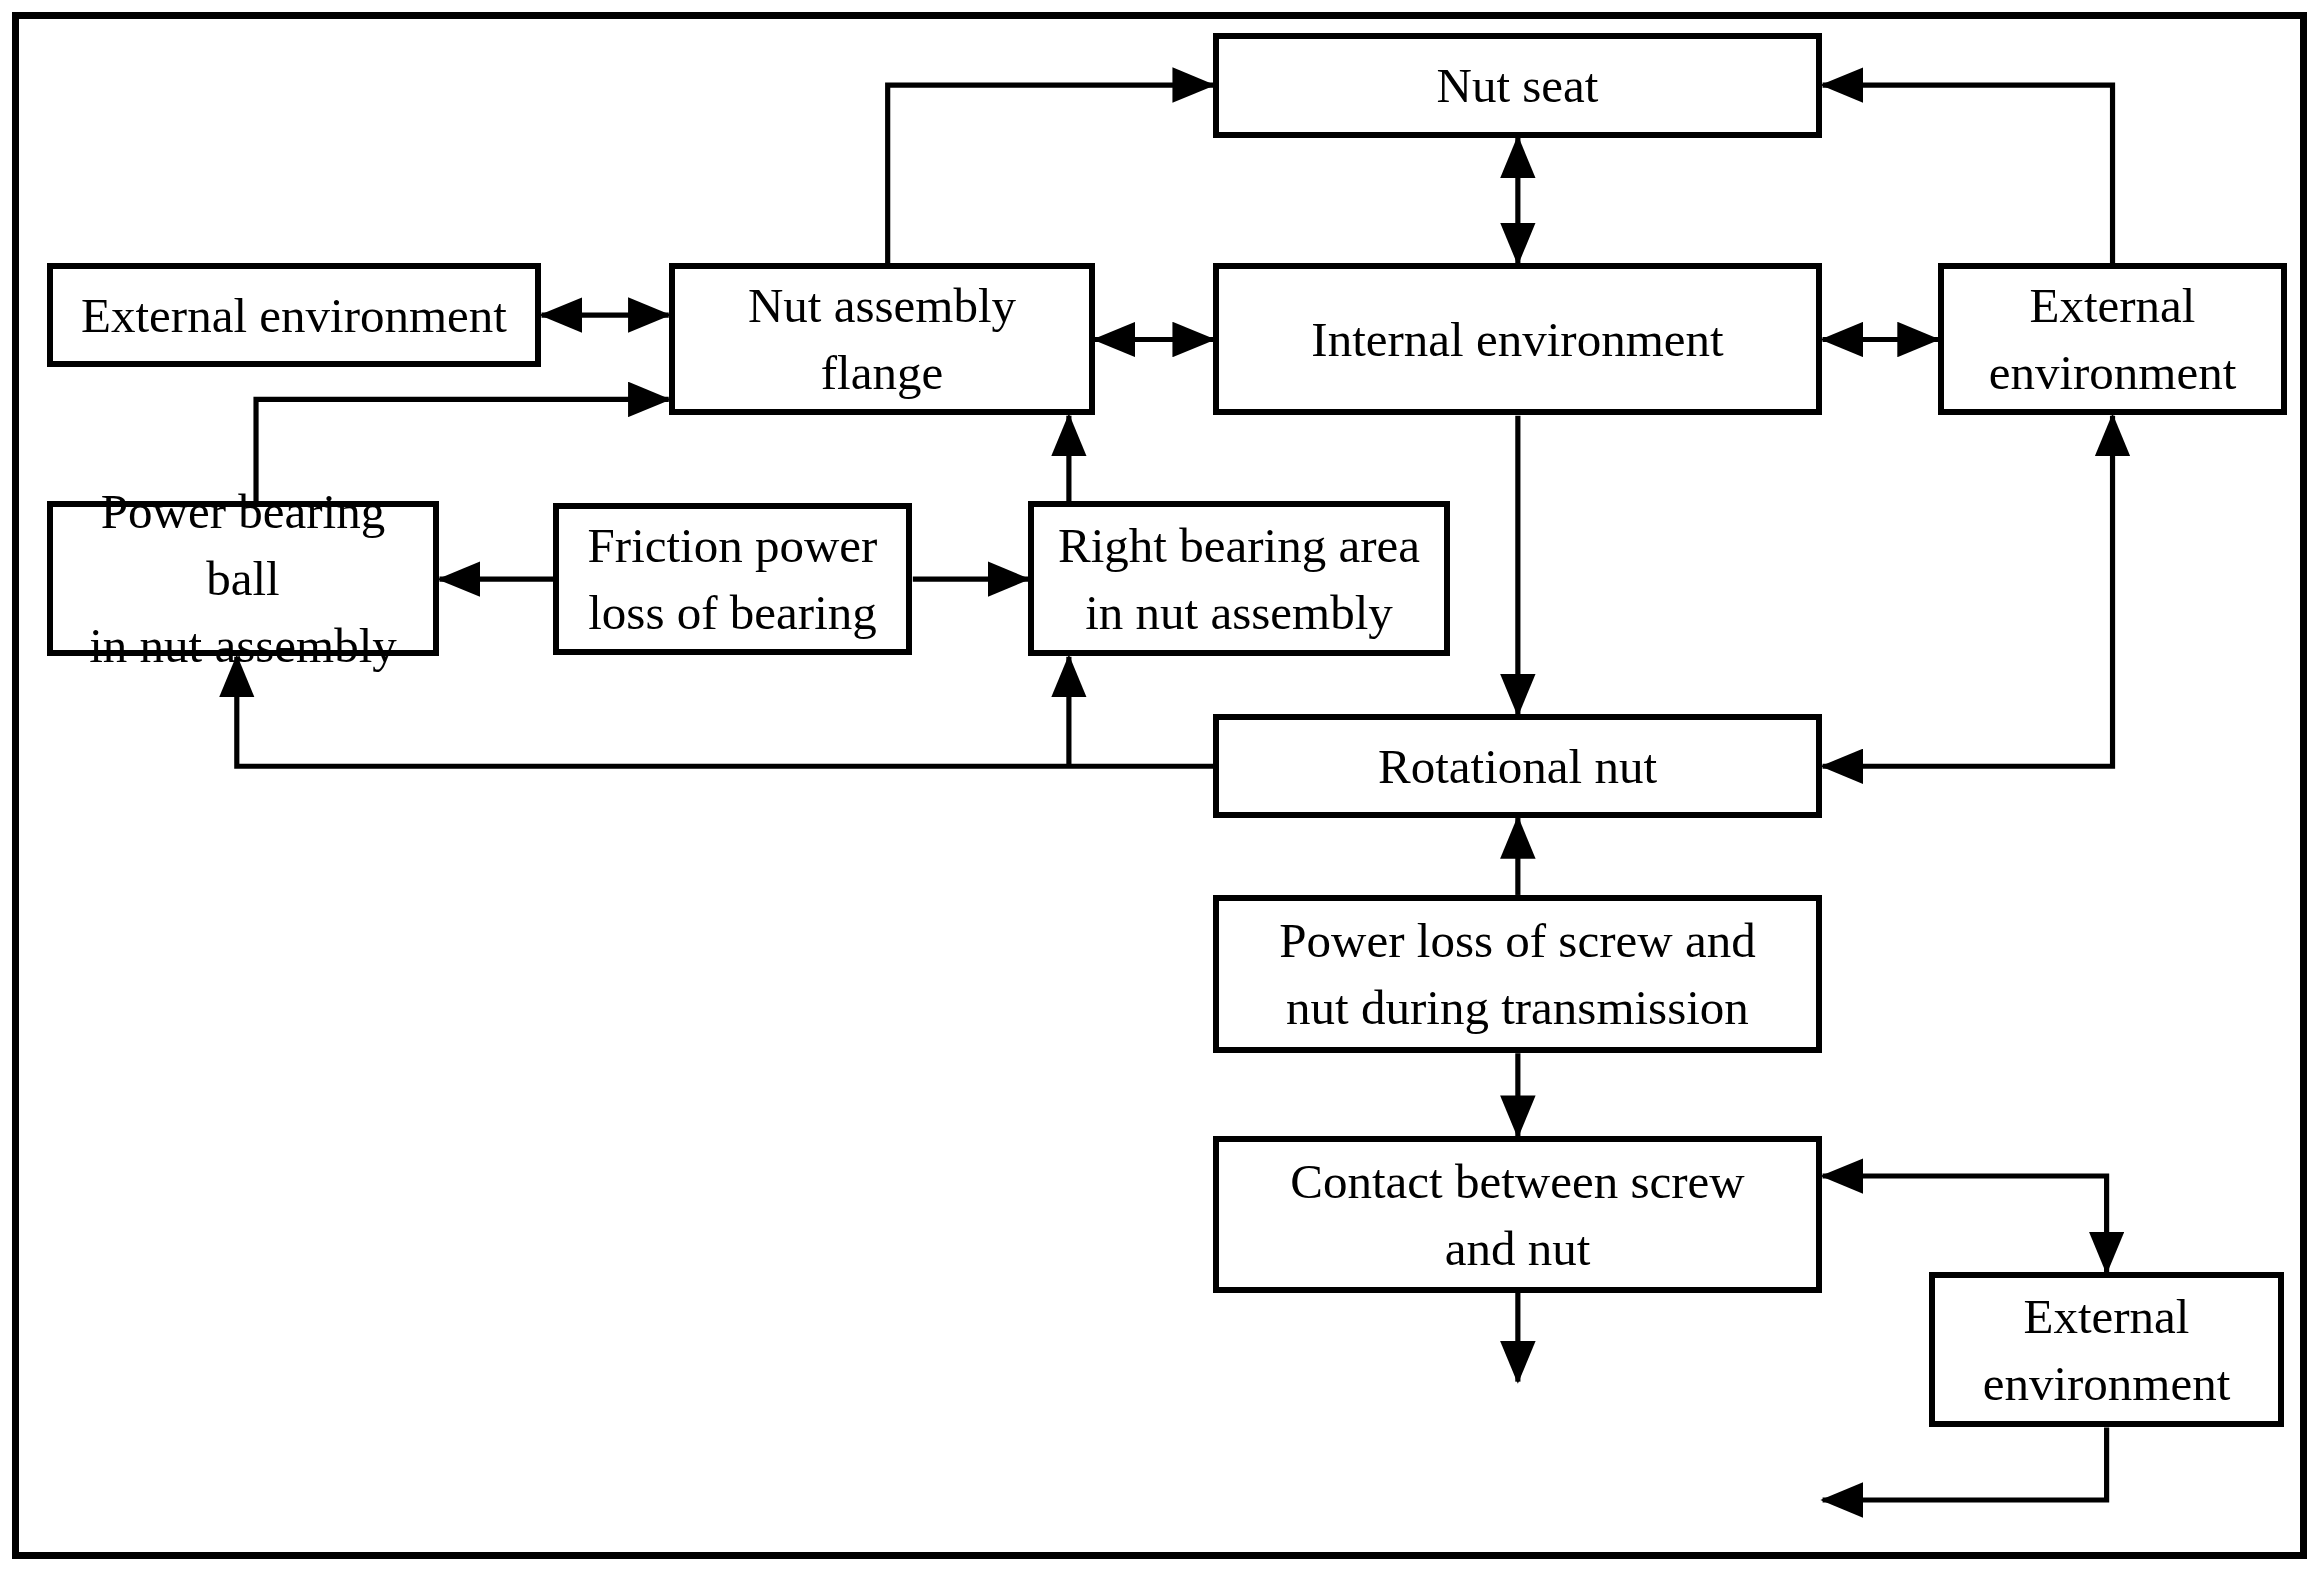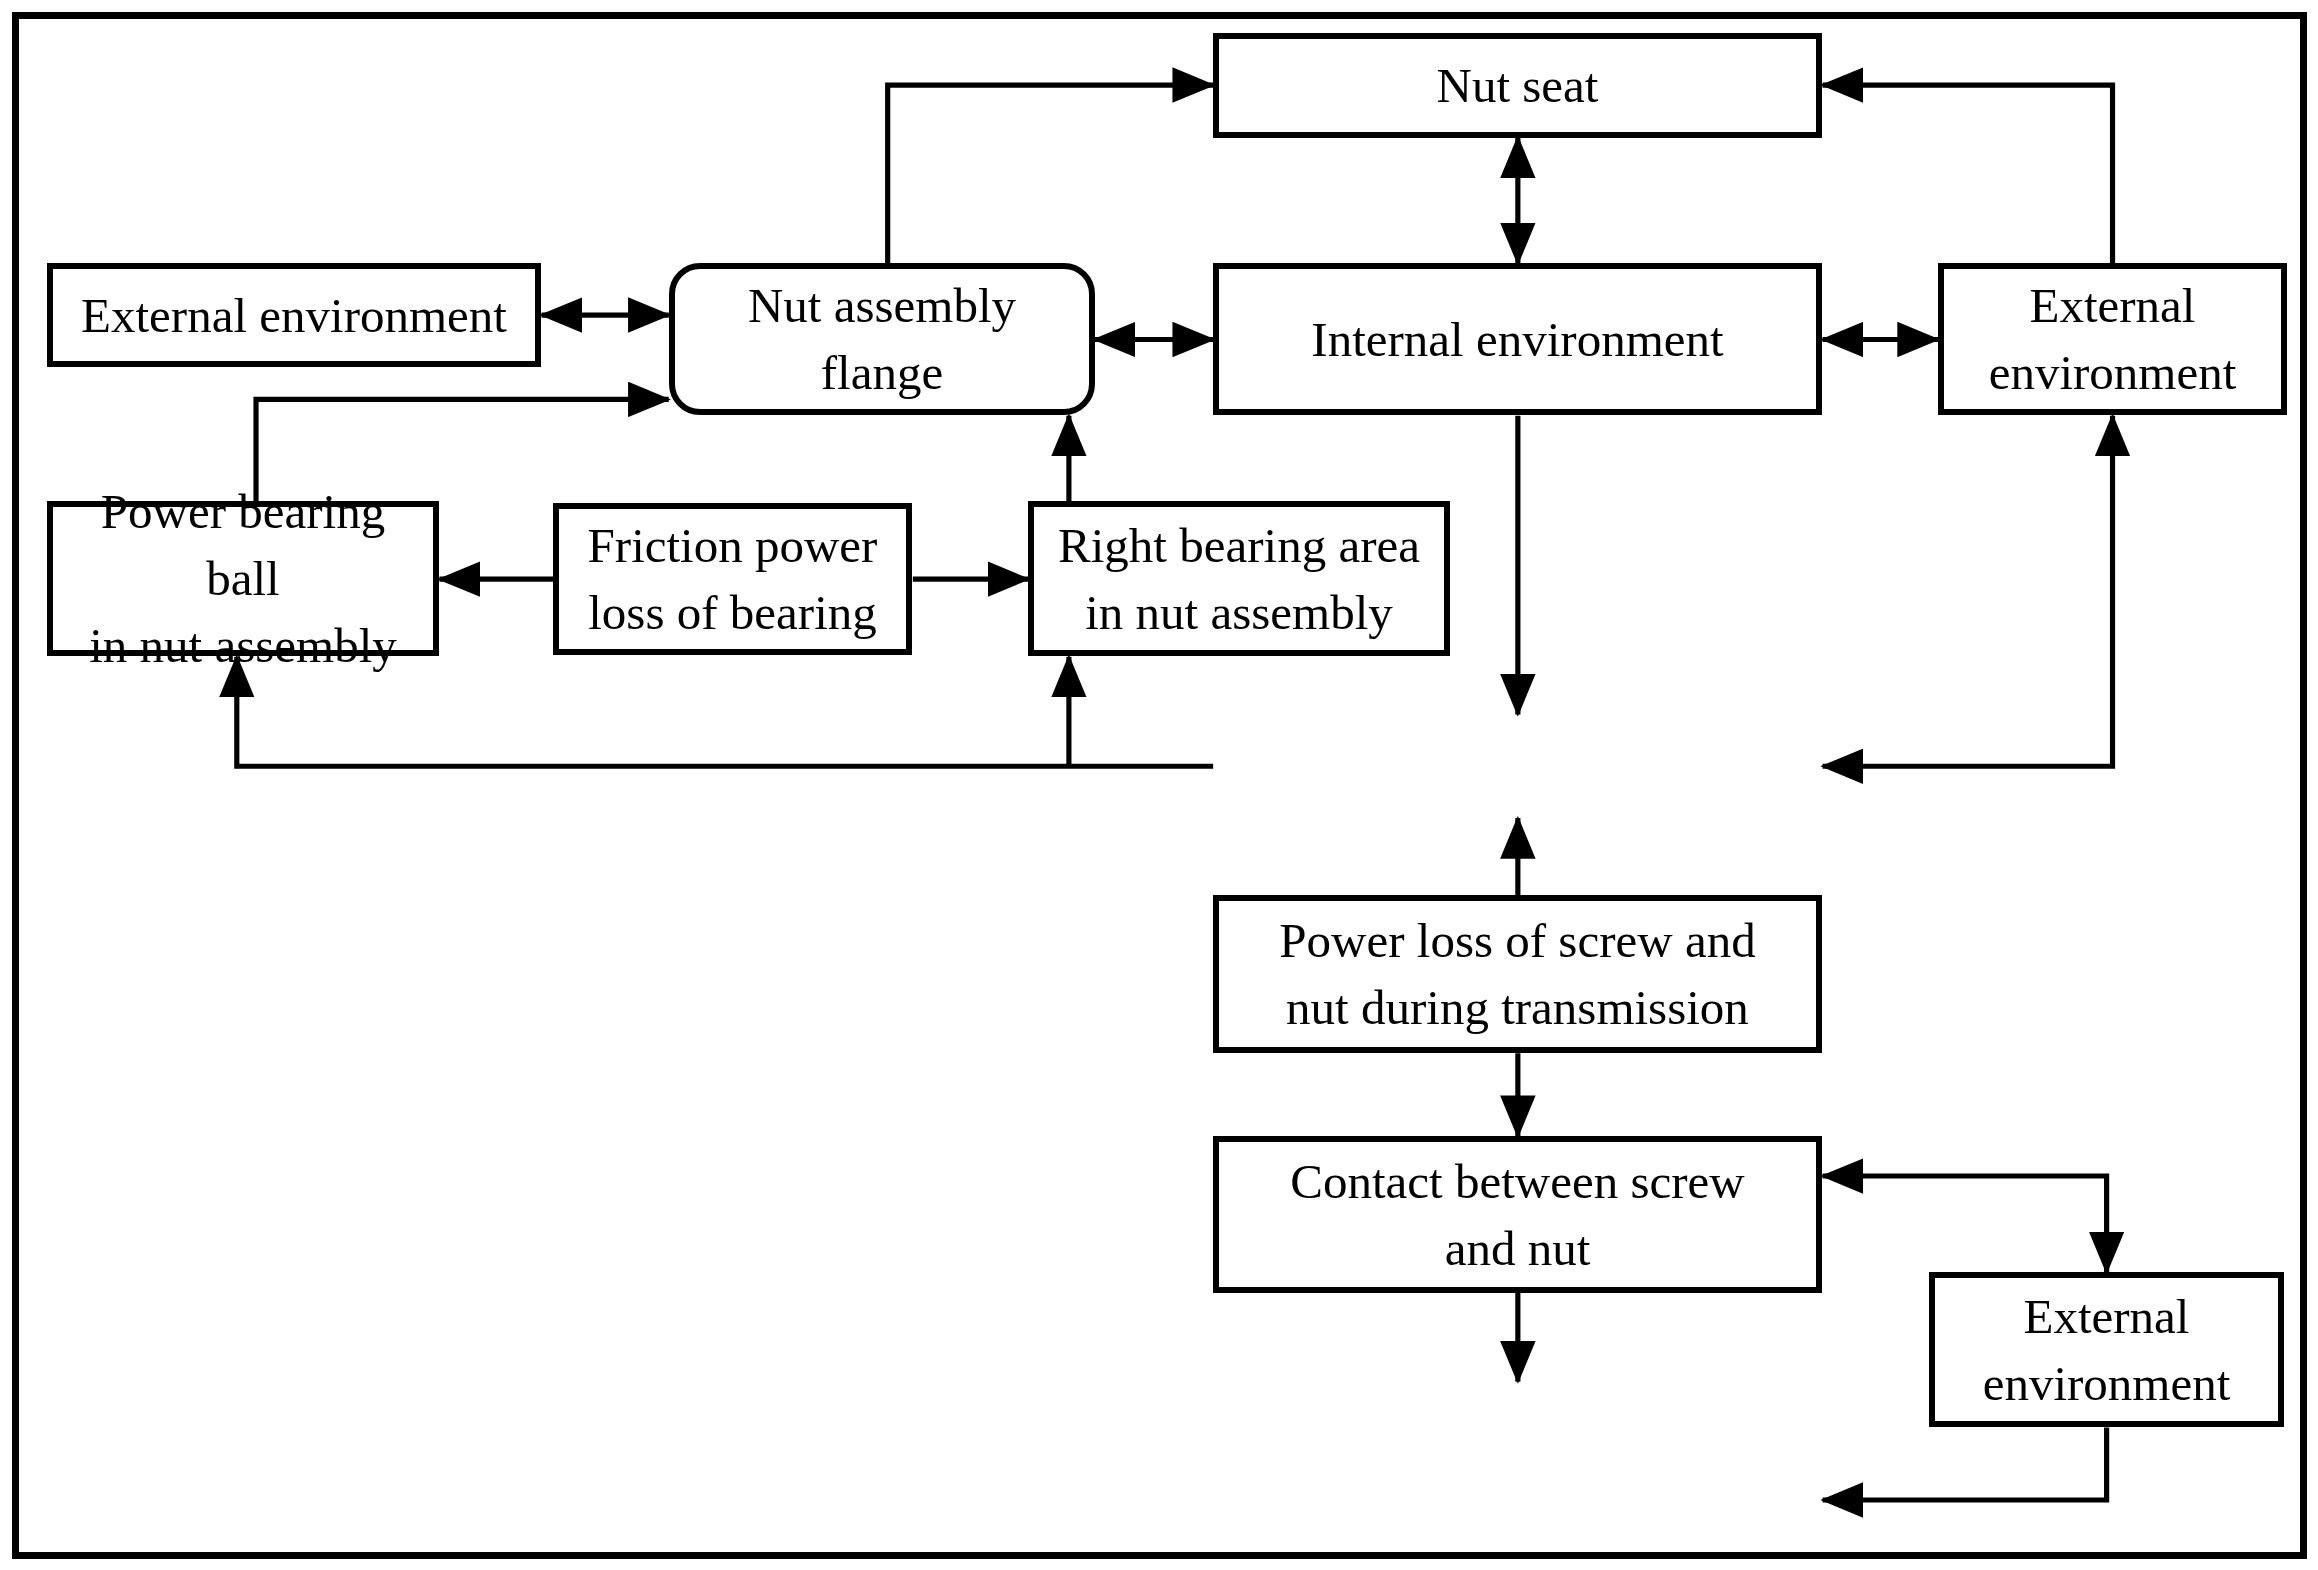--- a/index.html
+++ b/index.html
@@ -11,21 +11,21 @@
   svg.wires{position:absolute;left:0;top:0;width:2319px;height:1571px;}
   .wire{fill:none;stroke:#000;stroke-width:7;stroke-linejoin:miter;}
   .node{
     position:absolute;box-sizing:border-box;border:6px solid #000;background:#fff;
     display:flex;align-items:center;justify-content:center;text-align:center;
     font-size:49px;line-height:67px;white-space:pre-line;padding:0 23px;
   }
   
   #n-nut-seat      {left:1213px;top:33px;  width:609px;height:105px;}
   #n-ext-tl        {left:47px;  top:263px; width:494px;height:104px;}
-  #n-flange        {left:669px; top:263px; width:426px;height:152px;border-radius:31px;}
+  #n-flange        {left:669px; top:263px; width:426px;height:152px;}
   #n-int-env       {left:1213px;top:263px; width:609px;height:152px;}
   #n-ext-r         {left:1938px;top:263px; width:349px;height:152px;}
   #n-left-bearing  {left:47px;  top:501px; width:392px;height:155px;}
   #n-friction      {left:553px; top:503px; width:359px;height:152px;}
   #n-right-bearing {left:1028px;top:501px; width:422px;height:155px;}
   #n-rot-nut       {left:1213px;top:714px; width:609px;height:104px;}
   #n-power-loss    {left:1213px;top:895px;width:609px;height:158px;}
   #n-contact       {left:1213px;top:1136px;width:609px;height:157px;}
   #n-ext-br        {left:1929px;top:1272px;width:355px;height:155px;}
   #n-non-contact   {left:1213px;top:1382px;width:609px;height:158px;}
@@ -113,20 +113,23 @@
   <div class="node" id="n-friction">
     <span>Friction power
 loss of bearing</span>
   </div>
 
   <div class="node" id="n-right-bearing">
     <span>Right bearing area
 in nut assembly</span>
   </div>
 
+  <div class="node" id="n-rot-nut">
+    <span>Rotational nut</span>
+  </div>
 
   <div class="node" id="n-power-loss">
     <span>Power loss of screw and
 nut during transmission</span>
   </div>
 
   <div class="node" id="n-contact">
     <span>Contact between screw
 and nut</span>
   </div>

